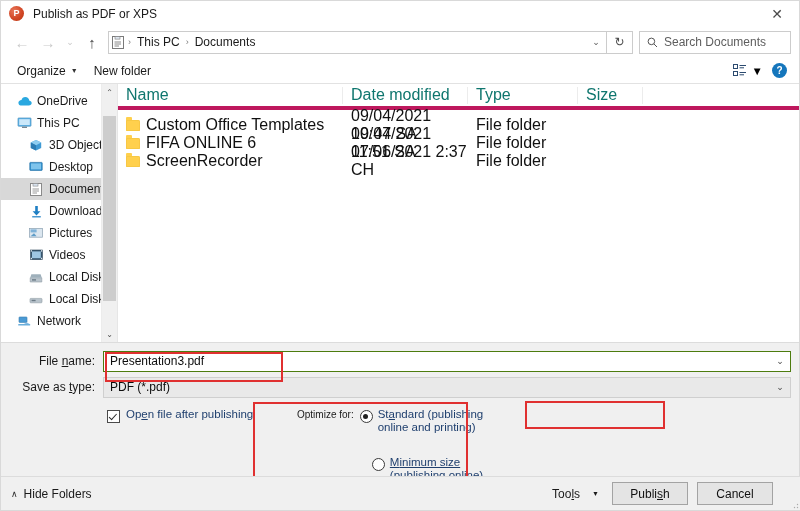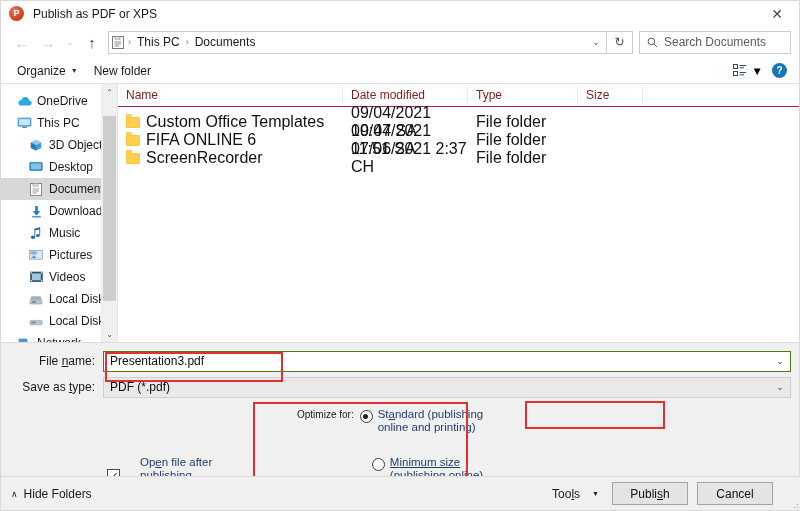--- a/index.html
+++ b/index.html
@@ -50,21 +50,21 @@
   .navitem{height:22px;display:flex;align-items:center;padding-left:14px;font-size:12px;color:#1a1a1a;white-space:nowrap;}
   .navitem.indent{padding-left:26px;}
   .navitem.sel{background:#d8d8d8;}
   .navitem .ic{width:18px;height:16px;display:flex;align-items:center;justify-content:center;margin-right:4px;flex:none;}
   .scrollbar{position:absolute;right:0;top:0;width:15px;height:258px;background:#f0f0f0;border-left:1px solid #ececec;}
   .sb-arrow{height:16px;display:flex;align-items:center;justify-content:center;font-size:8px;color:#505050;}
   .sb-thumb{position:absolute;top:32px;left:1px;width:13px;height:185px;background:#cdcdcd;}
   .sb-down{position:absolute;bottom:0;left:0;width:15px;}
 
   .filepane{flex:1;background:#fff;border-left:1px solid #e6e6e6;}
-  .colhead{display:flex;height:22px;align-items:center;font-size:12px;color:#7f1d1d;border-bottom:1px solid #be185d;}
+  .colhead{display:flex;height:22px;align-items:center;font-size:16px;color:#0f766e;border-bottom:4px solid #be185d;}
   .colhead .c{padding-left:8px;box-sizing:border-box;border-right:1px solid #ececec;height:17px;display:flex;align-items:center;}
   .c-name{width:225px;}
   .c-date{width:125px;}
   .c-type{width:110px;}
   .c-size{width:65px;}
   .frow{display:flex;height:18px;align-items:center;font-size:16px;color:#101010;}
   .frow .c{padding-left:8px;box-sizing:border-box;display:flex;align-items:center;height:18px;}
   .frow .c-name{display:flex;align-items:center;gap:6px;}
   .frow .c-date,.frow .c-type{color:#111;}
   .folder-ico{width:14px;height:11px;background:#ffd04d;border-radius:1px 2px 1px 1px;position:relative;flex:none;box-shadow:inset 0 0 0 0.5px #f0bf3c;}
@@ -73,21 +73,21 @@
   
   .formarea{position:relative;height:auto;background:#f0f0f0;border-top:1px solid #dcdcdc;padding-top:7px;}
   .formrow{display:flex;align-items:center;height:22px;margin-bottom:4px;}
   .flabel{width:102px;text-align:right;padding-right:8px;font-size:12px;color:#1a1a1a;box-sizing:border-box;}
   .combo{flex:1;height:21px;margin-right:8px;background:#fff;border:1px solid #4d7c0f;display:flex;align-items:center;box-sizing:border-box;}
   .combo.flat{background:#e9e9e9;border:1px solid #cfcfcf;}
   .combo .val{padding-left:6px;font-size:12px;color:#0d0d0d;}
   .combo .cv{margin-left:auto;width:20px;text-align:center;color:#4a4a4a;font-size:9px;}
 
   .optrow{display:flex;padding-left:106px;padding-top:6px;position:relative;}
-  .chkline{display:flex;align-items:flex-end;gap:20px;width:150px;}
+  .chkline{display:flex;align-items:flex-start;gap:6px;width:150px;}
   .chkbox{width:11px;height:11px;border:1px solid #4a4a4a;background:#fff;position:relative;flex:none;margin-top:2px;}
   .chkbox:after{content:"";position:absolute;left:2.5px;top:0.5px;width:3px;height:6.5px;border:solid #2b2b2b;border-width:0 1.4px 1.4px 0;transform:rotate(42deg);}
   .bluelabel{color:#1f3f6e;font-size:11.5px;line-height:13px;}
   .u{text-decoration:underline;}
 
   .optimize{margin-left:40px;display:flex;align-items:flex-start;}
   .optimize-lbl{font-size:10px;color:#1a1a1a;padding-top:1px;padding-right:6px;white-space:nowrap;}
   .radios{display:flex;flex-direction:column;gap:22px;align-items:flex-end;}
   .radio-line{display:flex;align-items:flex-start;gap:5px;}
   .radio{width:11px;height:11px;border-radius:50%;border:1px solid #3a3a3a;background:#fff;position:relative;flex:none;margin-top:2px;}
@@ -237,32 +237,20 @@
         <div class="navitem indent">
           <span class="ic">
               <svg width="13" height="13" viewBox="0 0 13 13">
                 <path d="M5.2 1h2.6v5.2h2.6L6.5 10.6 2.6 6.2h2.6z" fill="#1f7fc4"></path>
                 <rect x="2.2" y="11.2" width="8.6" height="1.2" fill="#1f7fc4"></rect>
               </svg>
             </span>
           <span>Downloads</span>
         </div>
 
-        <div class="navitem indent">
-          <span class="ic">
-              <svg width="12" height="13" viewBox="0 0 12 13">
-                <path d="M5 1.4l5-1.1v2l-5 1.1z" fill="#1b6ea8"></path>
-                <rect x="4.4" y="1.6" width="0.9" height="8.2" fill="#1b6ea8"></rect>
-                <rect x="9.3" y="0.5" width="0.9" height="7.4" fill="#1b6ea8"></rect>
-                <ellipse cx="3" cy="10.2" rx="2.1" ry="1.7" fill="#1b6ea8"></ellipse>
-                <ellipse cx="7.9" cy="8.4" rx="1.9" ry="1.5" fill="#1b6ea8"></ellipse>
-              </svg>
-            </span>
-          <span>Music</span>
-        </div>
 
         <div class="navitem indent">
           <span class="ic">
               <svg width="14" height="12" viewBox="0 0 14 12">
                 <rect x="0.6" y="1.4" width="12.8" height="8.8" fill="#dbe6ef" stroke="#8aa0b2" stroke-width="0.7"></rect>
                 <rect x="1.6" y="2.4" width="6" height="3" fill="#7fb2d8"></rect>
                 <path d="M1.6 9.2l3.4-3 2.6 3z" fill="#5f9dc8"></path>
               </svg>
             </span>
           <span>Pictures</span>

